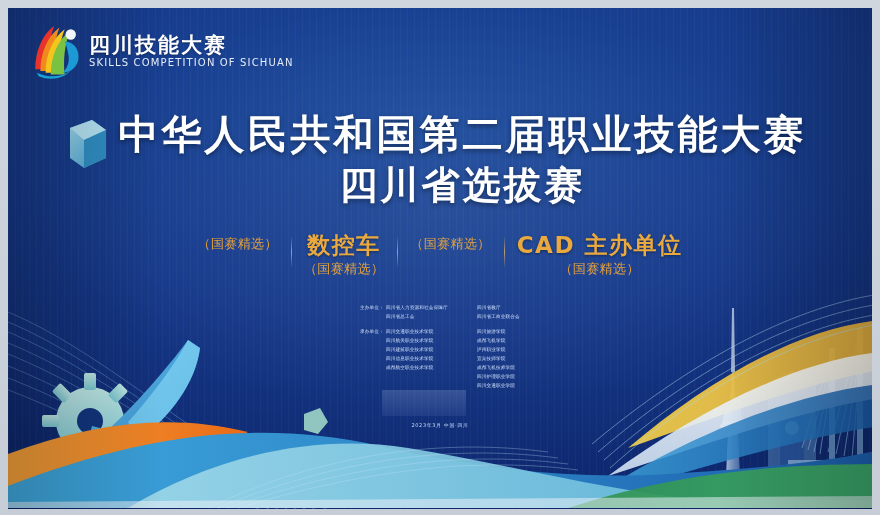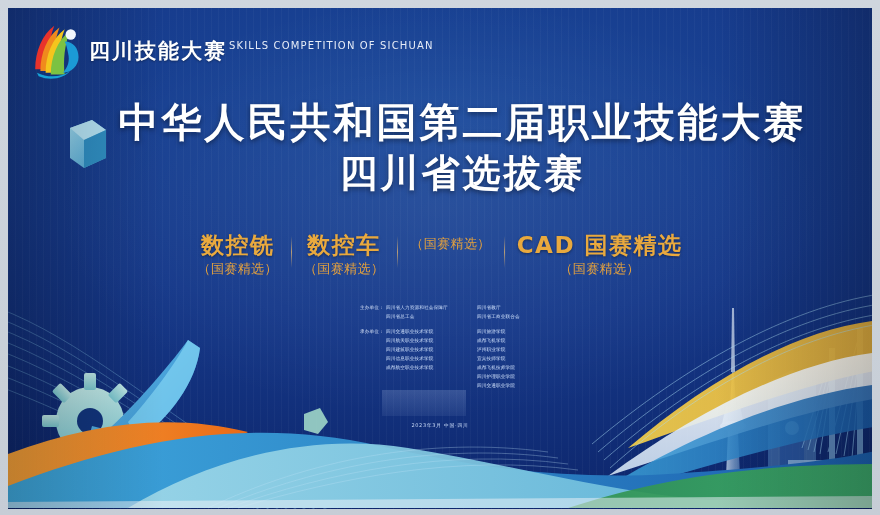--- a/index.html
+++ b/index.html
@@ -33,30 +33,30 @@
   }
   .vign{
     position:absolute;inset:0;
     background:radial-gradient(ellipse 75% 70% at 50% 40%, rgba(255,255,255,0.07) 0%, rgba(0,0,0,0) 60%),
                linear-gradient(90deg, rgba(0,0,0,0.22) 0%, rgba(0,0,0,0) 18%, rgba(0,0,0,0) 82%, rgba(0,0,0,0.22) 100%);
     pointer-events:none;
   }
   
   .logo{position:absolute;left:22px;top:14px;display:flex;align-items:center;gap:7px;}
   .logo-mark{width:52px;height:58px;flex:none;}
-  .logo-txt{display:flex;gap:2px;justify-content:flex-end;}
+  .logo-txt{display:flex;flex-direction:column;gap:2px;justify-content:flex-end;}
   .logo-cn{
     font-size:21px;font-weight:700;color:#ffffff;letter-spacing:2px;line-height:1;
     text-shadow:0 1px 2px rgba(0,0,0,.35);
   }
   .logo-en{
     font-size:10px;color:#e6ecf7;letter-spacing:1.15px;line-height:1;white-space:nowrap;
   }
   
-  .title-wrap{position:absolute;left:0;right:0;top:92px;text-align:center;padding-left:45px;}
+  .title-wrap{position:absolute;left:0;right:0;top:104px;text-align:center;padding-left:45px;}
   .t1{
     font-size:40px;font-weight:700;color:#fff;letter-spacing:3px;line-height:1.12;
     text-shadow:0 2px 5px rgba(0,0,0,.42);
   }
   .t2{
     margin-top:7px;
     font-size:38px;font-weight:700;color:#fff;letter-spacing:3px;line-height:1.12;
     text-shadow:0 2px 5px rgba(0,0,0,.42);
   }
   
@@ -269,32 +269,31 @@
       </div>
     </div>
 
     <div class="title-wrap">
       <div class="t1">中华人民共和国第二届职业技能大赛</div>
       <div class="t2">四川省选拔赛</div>
     </div>
 
     <div class="cats">
       <div class="cat">
-        <div class="cat-main">数控铣</div>
         <div class="cat-sub">（国赛精选）</div>
       </div>
       <div class="cat">
         <div class="cat-main">数控车</div>
         <div class="cat-sub">（国赛精选）</div>
       </div>
       <div class="cat">
         <div class="cat-sub">（国赛精选）</div>
       </div>
       <div class="cat">
-        <div class="cat-main">CAD 国赛精选</div>
+        <div class="cat-main">CAD 主办单位</div>
         <div class="cat-sub">（国赛精选）</div>
       </div>
     </div>
 
     <div class="credits">
       <div class="cred-block">
         <div class="cred-label">主办单位：</div>
         <div class="cred-cols">
           <div class="cred-col">
             <div>四川省人力资源和社会保障厅</div>

